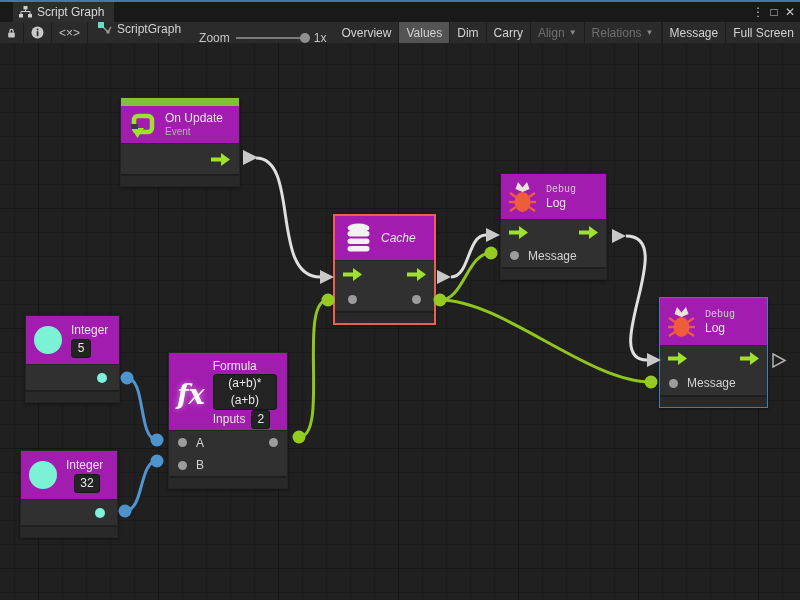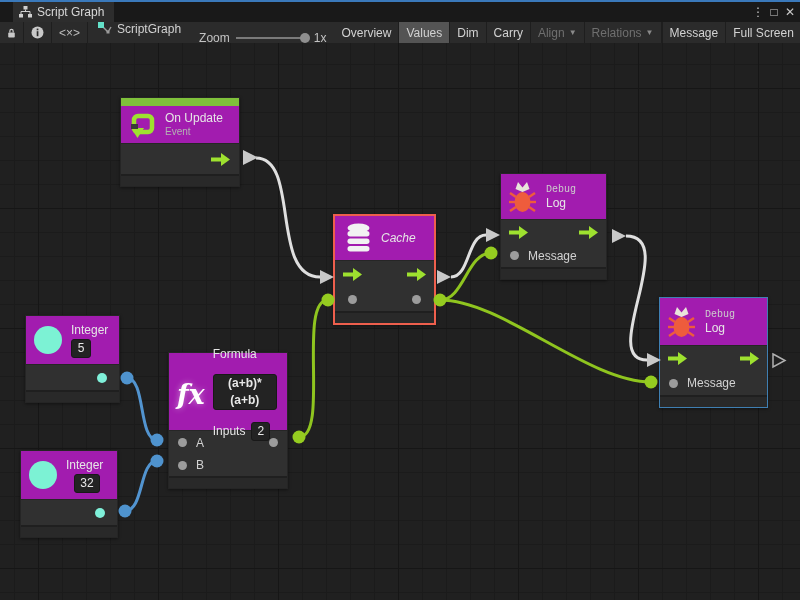--- a/index.html
+++ b/index.html
@@ -341,21 +341,21 @@
         </div>
       </div>
       <div class="nfoot"></div>
     </div>
 
     <div class="node" style="left:168px;top:309px;width:120px;">
       <div class="nhead" style="height:77px;gap:8px;align-items:center;padding-top:9px;">
         <div class="fxicon">fx</div>
         <div>
           <div class="ntitle">Formula</div>
-          <div class="valbox" style="margin:12px 0;font-weight:bold;">(a+b)*(a+b)</div>
+          <div class="valbox" style="margin:0 0;">(a+b)*(a+b)</div>
           <div style="display:flex;align-items:center;gap:6px;">
             <span class="ntitle">Inputs</span>
             <span class="valbox" style="min-width:16px;">2</span>
           </div>
         </div>
       </div>
       <div class="nbody">
         <div class="nrow" style="height:23px;padding:0 9px;">
           <div class="dot"></div>
           <span class="portlabel">A</span>

